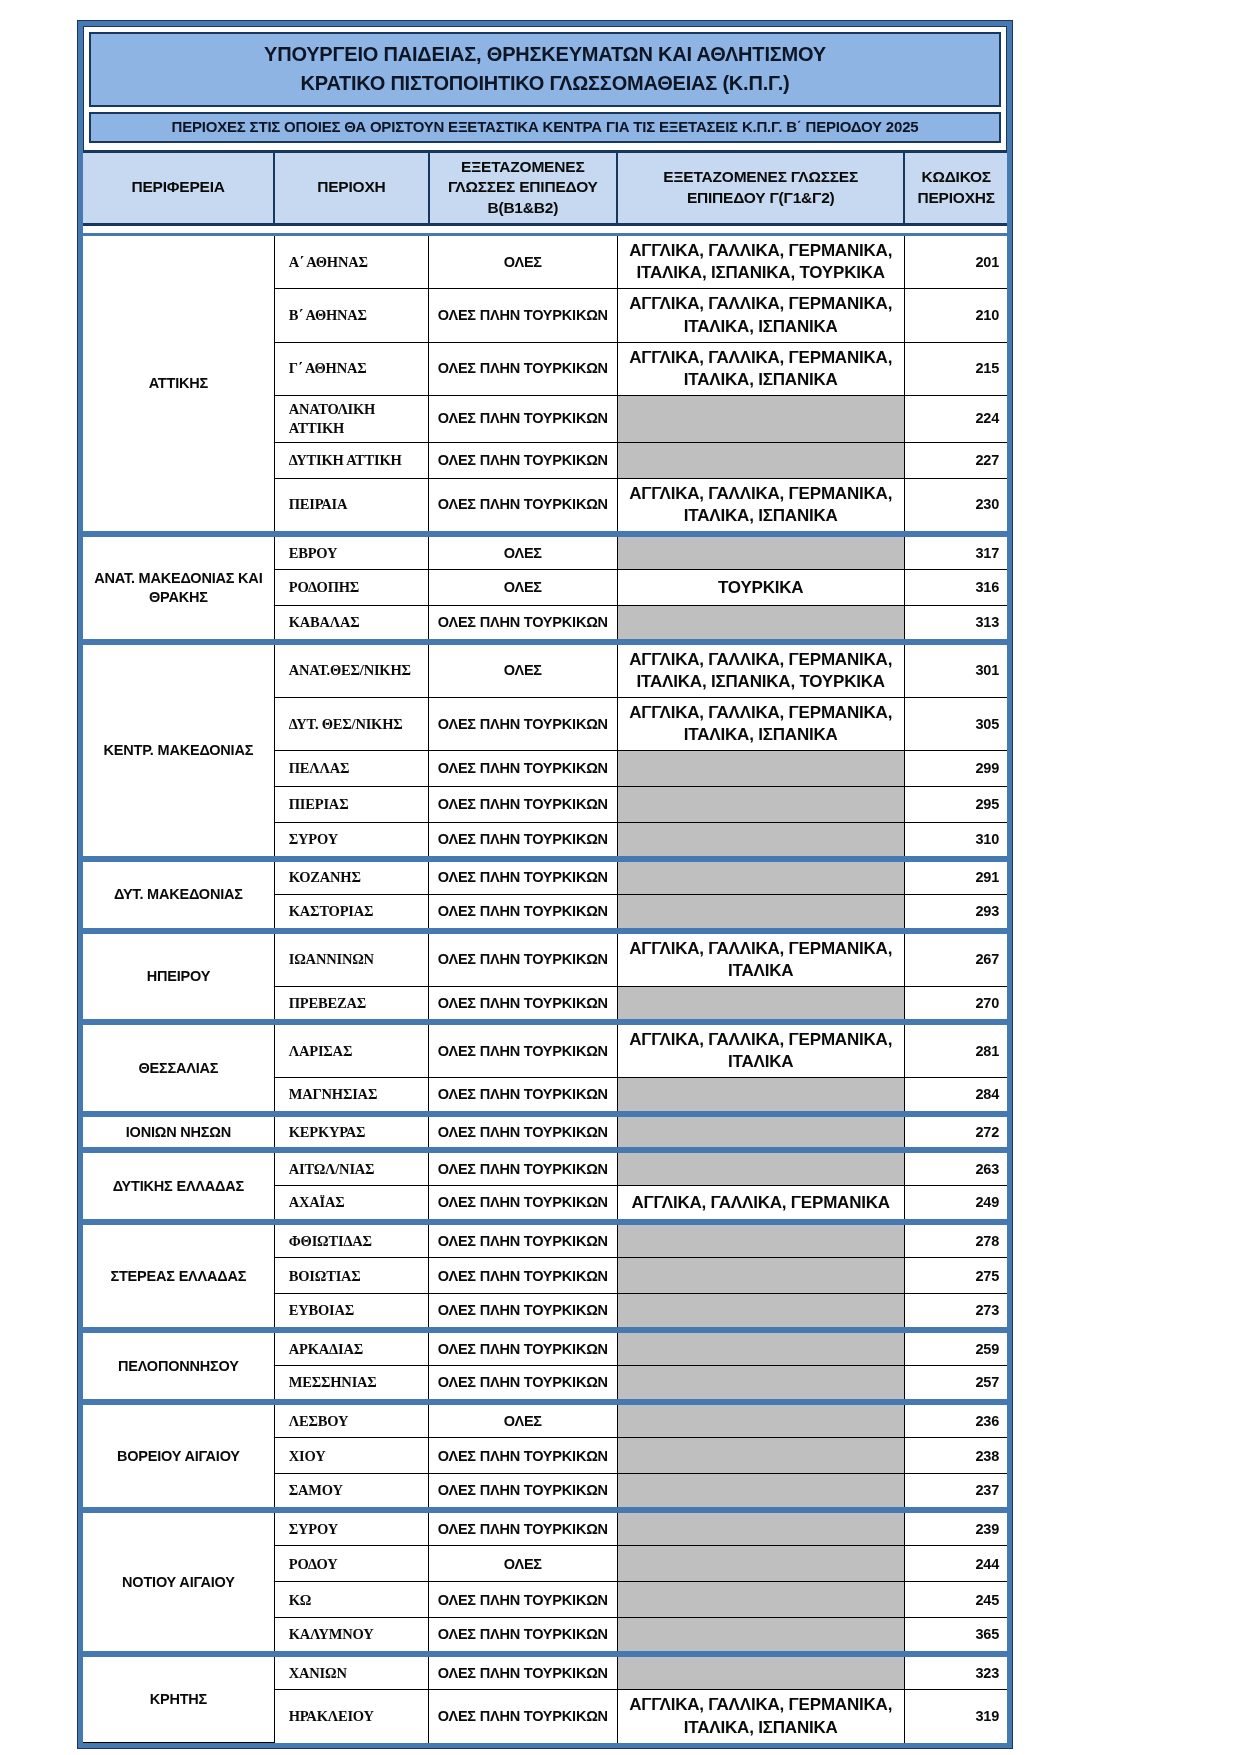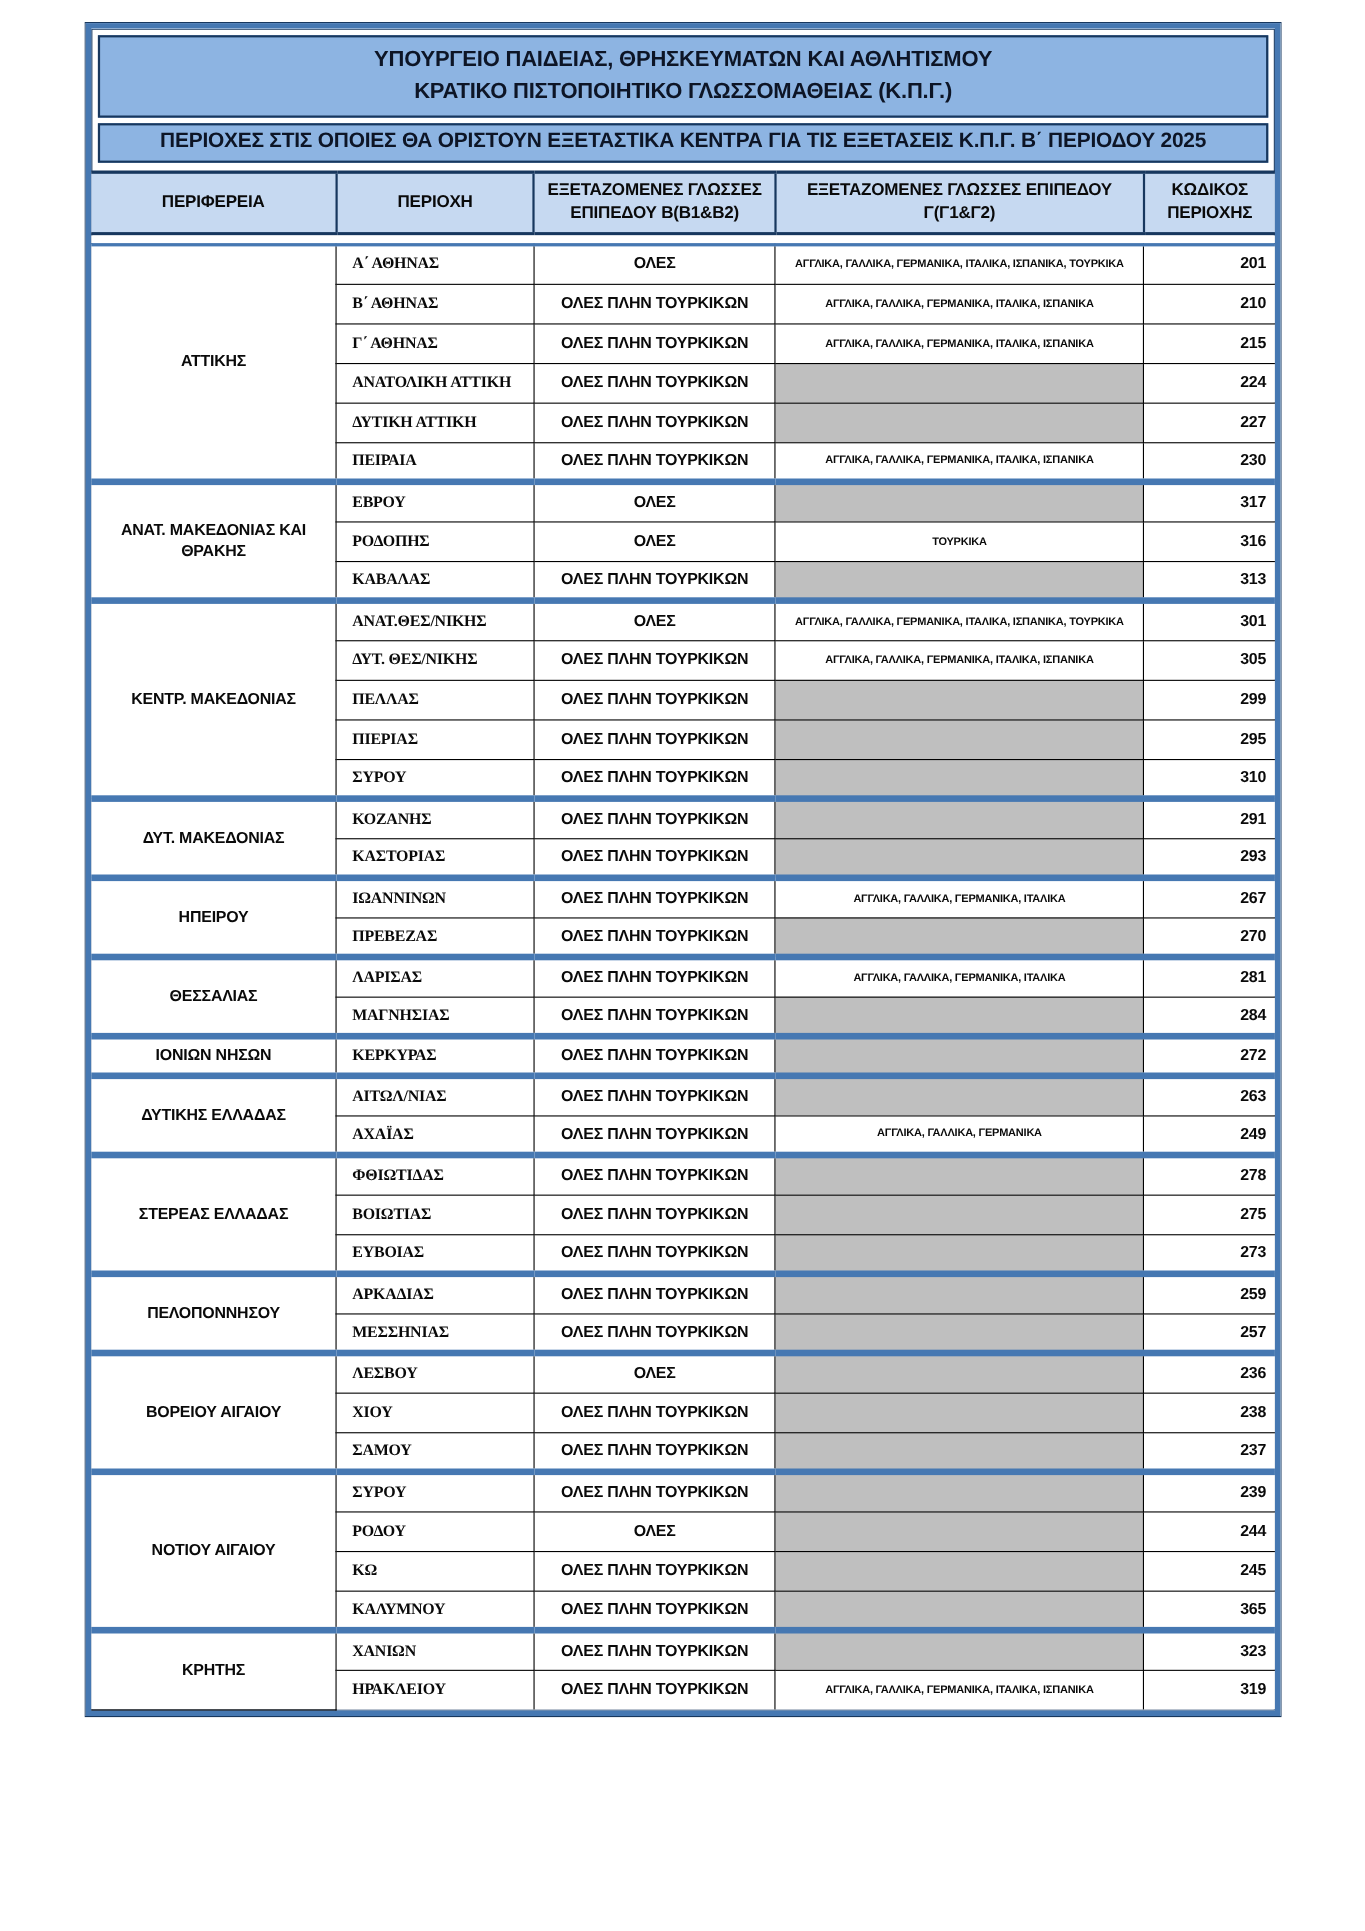--- a/index.html
+++ b/index.html
@@ -12,21 +12,21 @@
   }
   *{box-sizing:border-box;margin:0;padding:0;}
   html,body{background:#ffffff;}
   body{
     width:1241px;height:1755px;
     font-family:"Liberation Sans","DejaVu Sans",sans-serif;
     color:var(--ink);
     position:relative;
   }
   .doc-frame{
-    position:absolute;left:77px;top:20px;width:1088px;
+    position:absolute;left:77px;top:20px;width:936px;
     border:1px solid var(--navy);
     background:#a16207;
   }
   .doc-frame-inner{
     border:5px solid var(--sep-blue);
     box-shadow:inset 0 0 0 1px var(--navy);
     background:#ffffff;
     padding:0 0 0 0;
   }
   .band{
@@ -39,21 +39,21 @@
   .title-band{
     margin:6px 6px 5px 6px;
     padding:6px 4px 7px 4px;
     font-size:20px;
     line-height:1.45;
     color:#0d1526;
   }
   .subtitle-band{
     margin:0 6px 7px 6px;
     padding:3px 4px 4px 4px;
-    font-size:19px;
+    font-size:15px;
     line-height:1.3;
     color:#0d1526;
   }
   table{border-collapse:collapse;width:100%;table-layout:fixed;}
   col.c-region{width:20.7%;}
   col.c-area{width:16.7%;}
   col.c-lvlb{width:20.4%;}
   col.c-lvlc{width:31.1%;}
   col.c-code{width:11.1%;}
 
@@ -89,21 +89,21 @@
     background:#ffffff;
   }
   .data-table td:first-child{border-left:none;}
   .data-table td:last-child{border-right:none;}
   .data-table tr:last-child td{border-bottom:none;}
   .data-table tr.group-start > td{border-top:6px solid var(--sep-blue);}
   .data-table tr:first-child.group-start > td{border-top:none;}
   td.region{text-align:center;}
   td.area{text-align:left;padding-left:14px;font-family:Liberation Serif, serif;}
   td.lvlb{text-align:center;margin-left:44px;}
-  td.lvlc{text-align:center;font-size:10px;}
+  td.lvlc{text-align:center;font-size:17px;}
   td.lvlc.empty{background:var(--empty-gray);}
   td.code{text-align:right;}
 </style>
 </head>
 <body>
 
 <div class="doc-frame">
   <div class="doc-frame-inner">
 
     <div class="band title-band">

